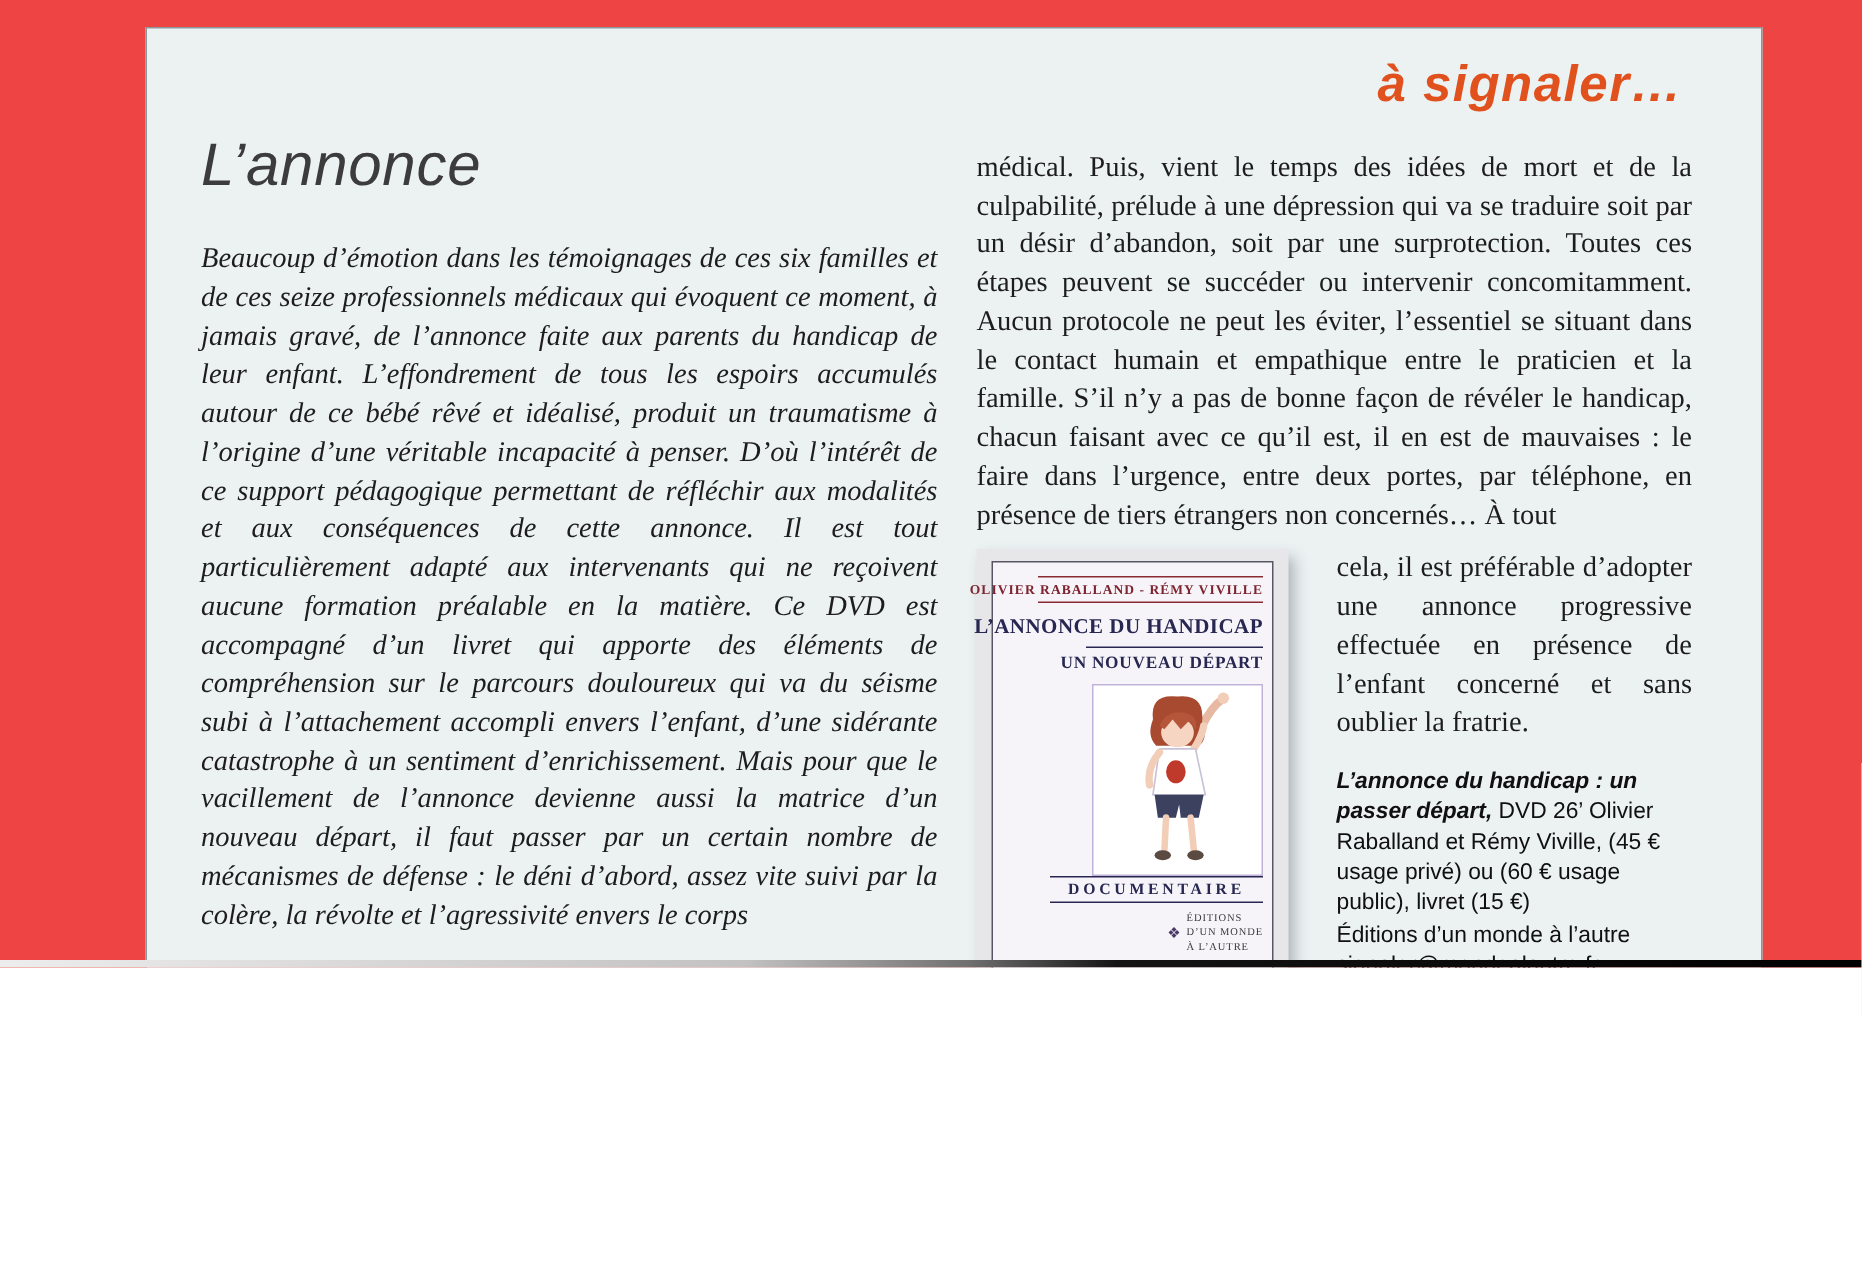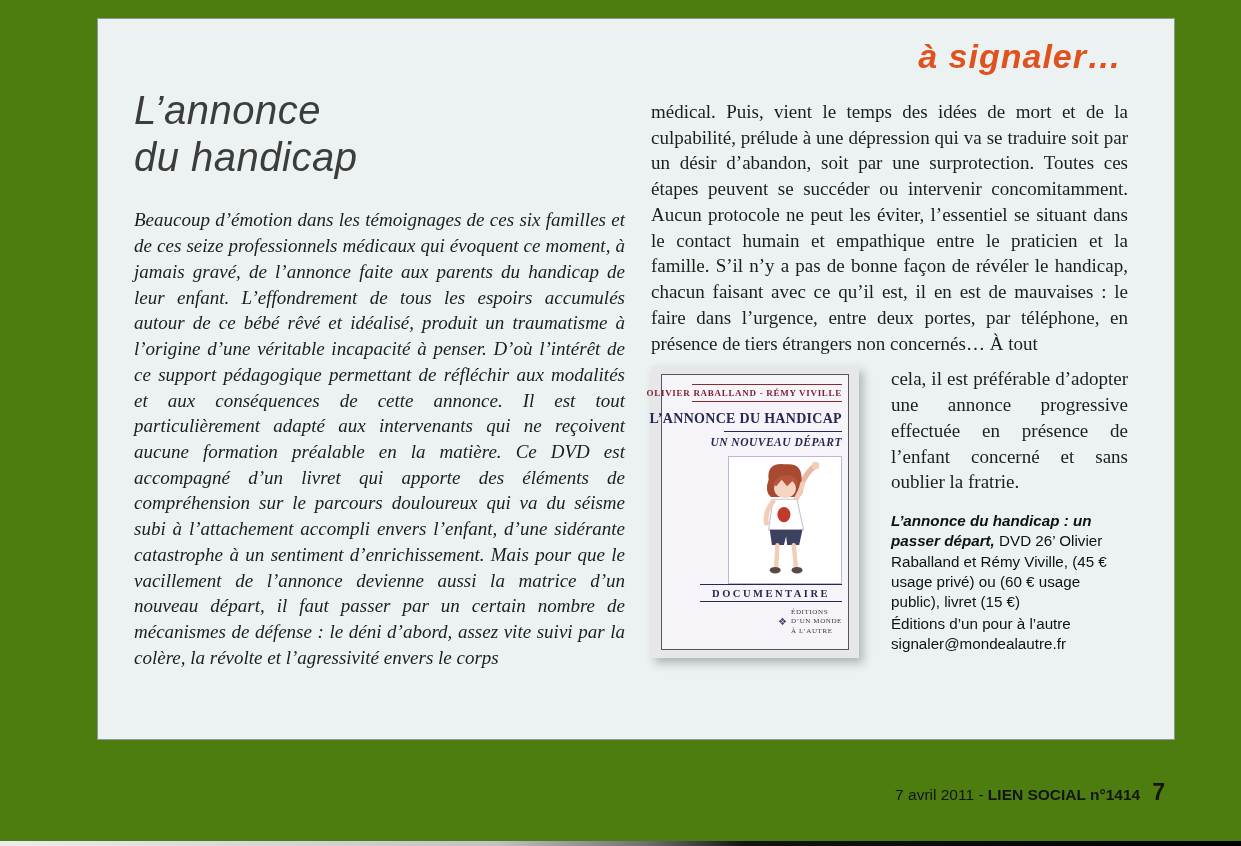--- a/index.html
+++ b/index.html
@@ -1,22 +1,22 @@
 <!DOCTYPE html>
 <html lang="fr"><head>
 <meta charset="utf-8">
 <style>
   * { box-sizing: border-box; }
   html,body { margin:0; padding:0; }
   body { background:#ffffff; }
 
   .page {
     position:relative;
-    width:1241px; height:846px;
-    background:#4d7c0f;
+    width:1241px; height:645px;
+    background:#ef4444;
     overflow:hidden;
     font-family:"Liberation Serif", serif;
   }
 
   .content-box {
     position:absolute;
     left:97px; top:18px;
     width:1078px; height:722px;
     background:#ecf2f2;
     border:1px solid #8a989c;
@@ -86,21 +86,21 @@
   .cover-title {
     margin-top:9px;
     font-weight:bold; font-size:14px;
     color:#272752;
     text-transform:uppercase;
     letter-spacing:0.3px;
     white-space:nowrap;
   }
   .cover-titlerule { width:68%; border-top:1px solid #272752; margin:4px 0; }
   .cover-subtitle {
-    font-style:italic; font-weight:bold; font-size:11.5px;
+    font-weight:bold; font-size:11.5px;
     color:#272752; text-transform:uppercase; letter-spacing:0.5px;
   }
   .cover-art {
     margin-top:8px;
     width:114px; height:128px;
     background:#ffffff;
     border:1px solid #bfb3d9;
     display:flex; align-items:center; justify-content:center;
   }
   .cover-genre {
@@ -159,21 +159,20 @@
 
   <div class="content-box">
 
     <div class="flag">à signaler…</div>
 
     <div class="columns">
 
       <div class="col-left">
         <h1 class="title">
           <span>L’annonce</span><br>
-          <span>du handicap</span>
         </h1>
         <p class="bodytext">Beaucoup d’émotion dans les témoignages de ces six familles et de ces seize professionnels médicaux qui évoquent ce moment, à jamais gravé, de l’annonce faite aux parents du handicap de leur enfant. L’effondrement de tous les espoirs accumulés autour de ce bébé rêvé et idéalisé, produit un traumatisme à l’origine d’une véritable incapacité à penser. D’où l’intérêt de ce support pédagogique permettant de réfléchir aux modalités et aux conséquences de cette annonce. Il est tout particulièrement adapté aux intervenants qui ne reçoivent aucune formation préalable en la matière. Ce DVD est accompagné d’un livret qui apporte des éléments de compréhension sur le parcours douloureux qui va du séisme subi à l’attachement accompli envers l’enfant, d’une sidérante catastrophe à un sentiment d’enrichissement. Mais pour que le vacillement de l’annonce devienne aussi la matrice d’un nouveau départ, il faut passer par un certain nombre de mécanismes de défense : le déni d’abord, assez vite suivi par la colère, la révolte et l’agressivité envers le corps</p>
       </div>
 
       <div class="col-right">
         <p class="bodytext">médical. Puis, vient le temps des idées de mort et de la culpabilité, prélude à une dépression qui va se traduire soit par un désir d’abandon, soit par une surprotection. Toutes ces étapes peuvent se succéder ou intervenir concomitamment. Aucun protocole ne peut les éviter, l’essentiel se situant dans le contact humain et empathique entre le praticien et la famille. S’il n’y a pas de bonne façon de révéler le handicap, chacun faisant avec ce qu’il est, il en est de mauvaises : le faire dans l’urgence, entre deux portes, par téléphone, en présence de tiers étrangers non concernés… À tout</p>
 
         <div class="wrap-row">
 
           <div class="dvd-backing">
@@ -217,21 +216,21 @@
             </div>
           </div>
 
           <div class="right-stack">
             <p class="bodytext">cela, il est préférable d’adopter une annonce progressive effectuée en présence de l’enfant concerné et sans oublier la fratrie.</p>
 
             <div class="caption">
               <p style="margin:0;">
                 <span class="lead">L’annonce du handicap : un passer départ,</span><span> DVD 26’ Olivier Raballand et Rémy Viville, (45 € usage privé) ou (60 € usage public), livret (15 €)</span>
               </p>
-              <div class="publine">Éditions d’un pour à l’autre</div>
+              <div class="publine">Éditions d’un monde à l’autre</div>
               <div>signaler@mondealautre.fr</div>
             </div>
           </div>
 
         </div>
       </div>
 
     </div>
   </div>
 

